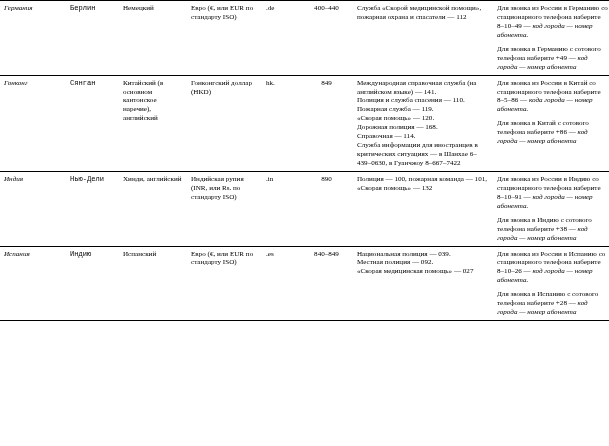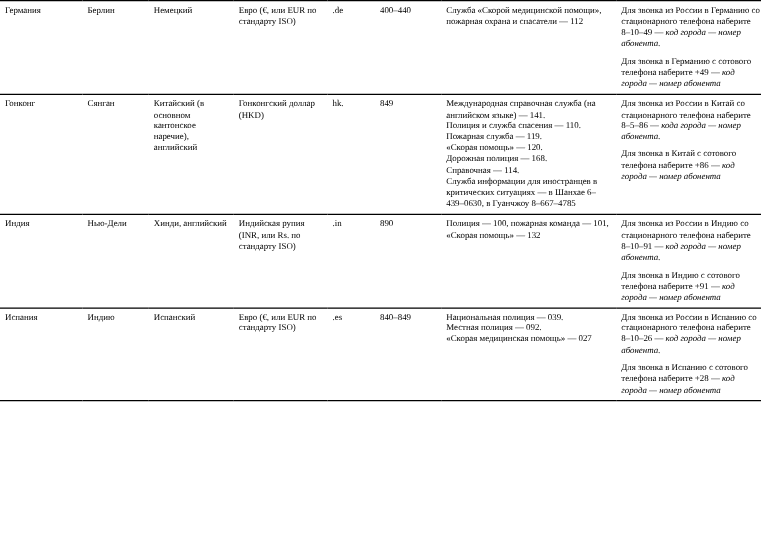--- a/index.html
+++ b/index.html
@@ -33,26 +33,26 @@
     padding: 3px 4px 3px 4px;
     border-top: 0.8px solid #000000;
     border-bottom: 0.8px solid #000000;
     word-wrap: break-word;
     hyphens: manual;
   }
   
   table.ref-table tr td { border-top: none; }
   table.ref-table tr:first-child td { border-top: 0.8px solid #000000; }
 
-  .c-country { width: 58px; }
-  .c-capital { width: 45px; }
+  .c-country { width: 58px; font-style: italic; }
+  .c-capital { width: 45px; font-family: Liberation Mono, monospace; }
   .c-language { width: 60px; }
   .c-currency { width: 67px; }
   .c-domain { width: 30px; }
-  .c-code { width: 45px; }
+  .c-code { width: 45px; text-align: center; }
   .c-emergency { width: 132px; }
   .c-dialing { width: 112px; }
 
   .cell-text { display: block; }
   .cell-text .ln { display: block; }
   .it { font-style: italic; }
 
   .dial-block { display: block; }
   .dial-block + .dial-block { margin-top: 5px; }
 </style>
@@ -135,21 +135,21 @@
             </span>
           </td>
           <td class="c-emergency">
             <span class="cell-text">
               <span class="ln">Международная справочная служба (на английском языке) — 141.</span>
               <span class="ln">Полиция и служба спасения — 110.</span>
               <span class="ln">Пожарная служба — 119.</span>
               <span class="ln">«Скорая помощь» — 120.</span>
               <span class="ln">Дорожная полиция — 168.</span>
               <span class="ln">Справочная — 114.</span>
-              <span class="ln">Служба информации для иностранцев в критических ситуациях — в Шанхае 6–439–0630, в Гуанчжоу 8–667–4785</span>
+              <span class="ln">Служба информации для иностранцев в критических ситуациях — в Шанхае 6–439–0630, в Гуанчжоу 8–667–7422</span>
             </span>
           </td>
           <td class="c-dialing">
             <span class="dial-block"><span>Для звонка из России в Китай со стационарного телефона наберите 8–5–86 — </span><span class="it">кода города — номер абонента.</span></span>
             <span class="dial-block"><span>Для звонка в Китай с сотового телефона наберите +86 — </span><span class="it">код города — номер абонента</span></span>
           </td>
         </tr>
         <tr>
           <td class="c-country">
             <span class="cell-text">
@@ -181,21 +181,21 @@
               <span class="ln">890</span>
             </span>
           </td>
           <td class="c-emergency">
             <span class="cell-text">
               <span class="ln">Полиция — 100, пожарная команда — 101, «Скорая помощь» — 132</span>
             </span>
           </td>
           <td class="c-dialing">
             <span class="dial-block"><span>Для звонка из России в Индию со стационарного телефона наберите 8–10–91 — </span><span class="it">код города — номер абонента.</span></span>
-            <span class="dial-block"><span>Для звонка в Индию с сотового телефона наберите +91 — </span><span class="it">код города — номер абонента</span></span>
+            <span class="dial-block"><span>Для звонка в Индию с сотового телефона наберите +38 — </span><span class="it">код города — номер абонента</span></span>
           </td>
         </tr>
         <tr>
           <td class="c-country">
             <span class="cell-text">
               <span class="ln">Испания</span>
             </span>
           </td>
           <td class="c-capital">
             <span class="cell-text">

